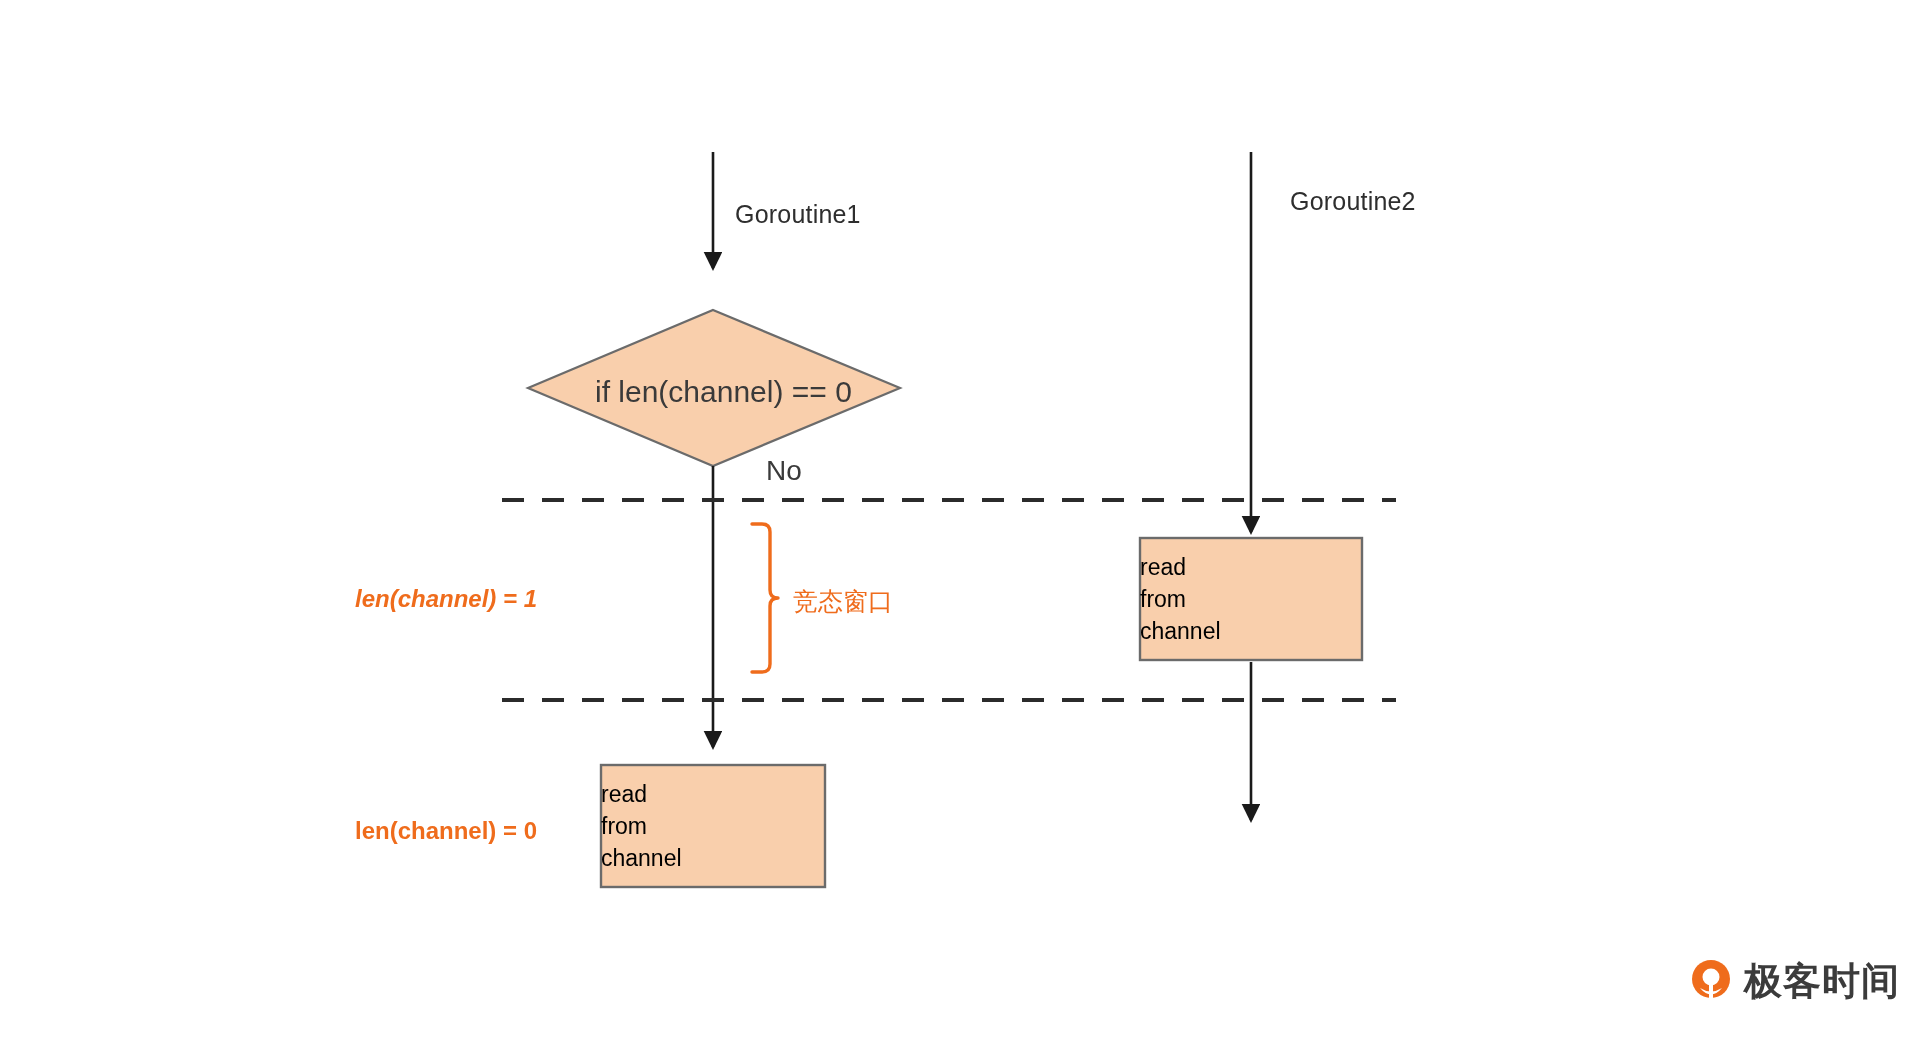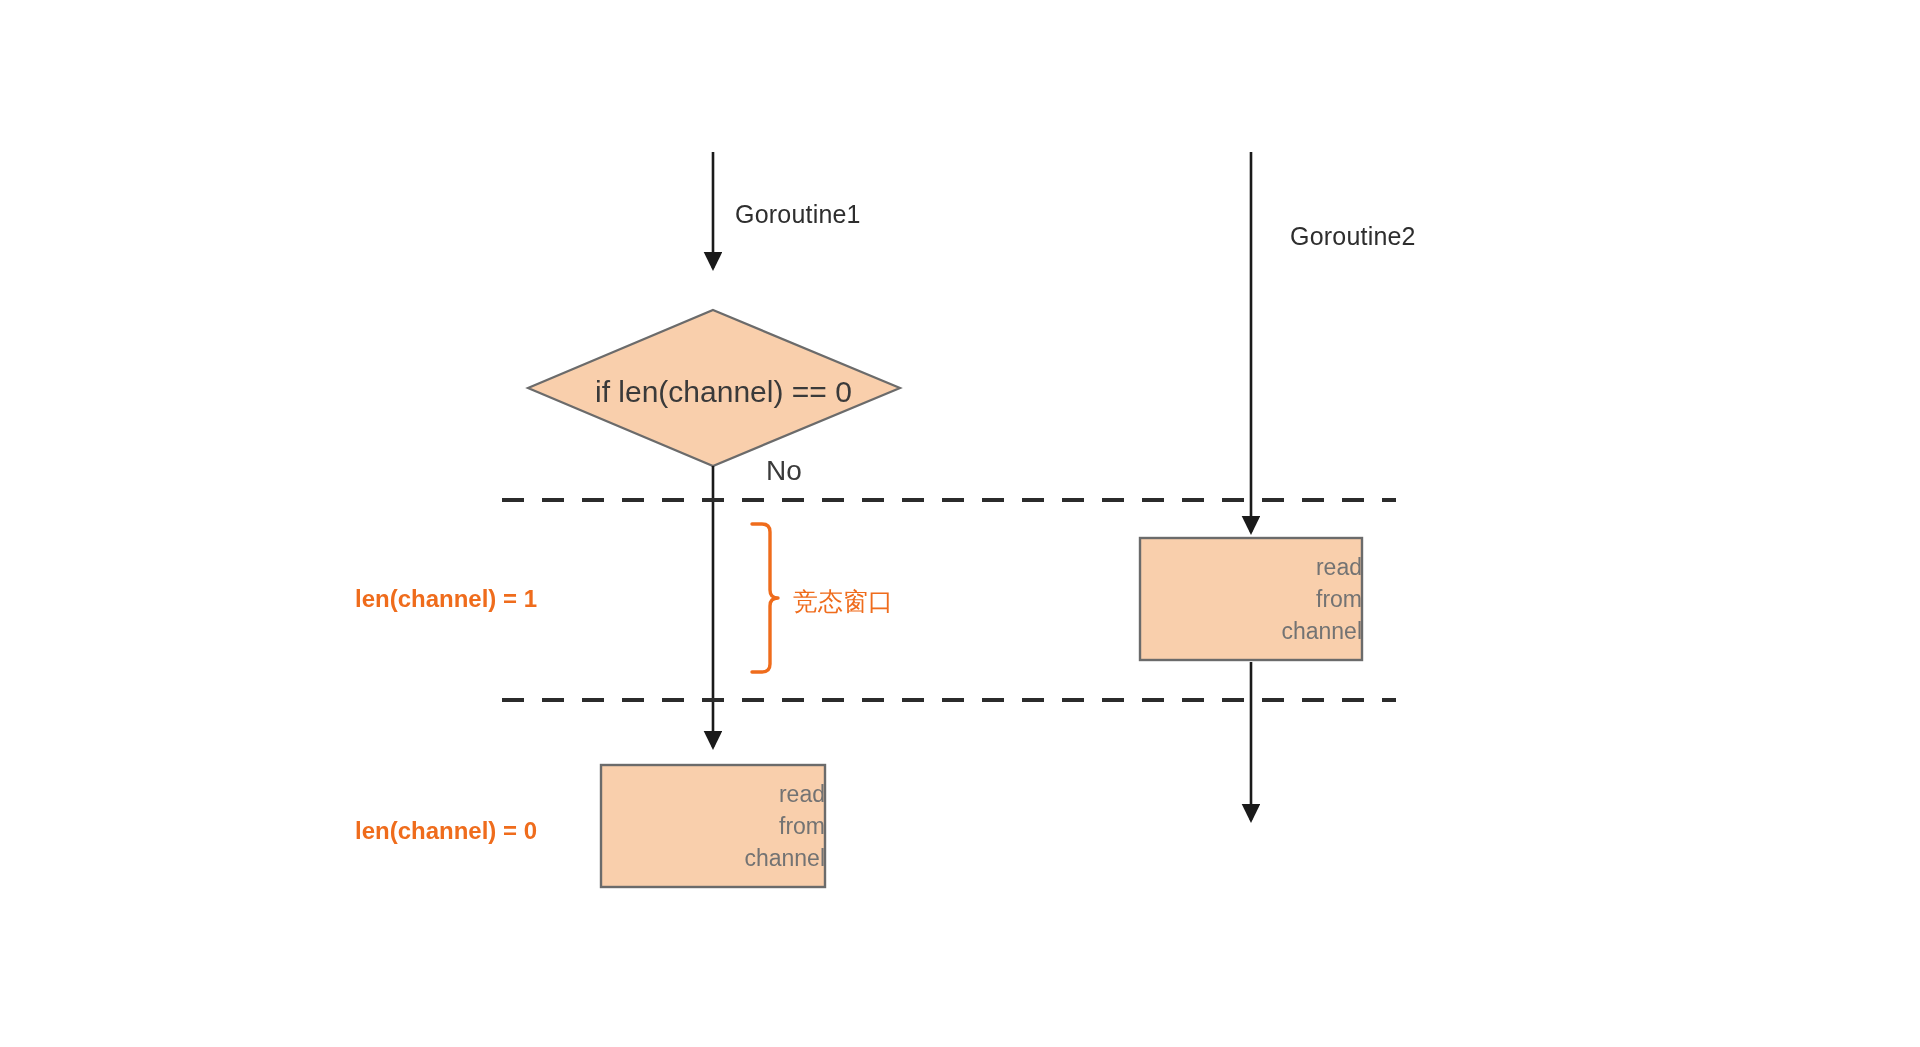--- a/index.html
+++ b/index.html
@@ -31,23 +31,23 @@
   .lane-label {
     position: absolute;
     font-size: 25px;
     color: #2e2e2e;
     white-space: nowrap;
     letter-spacing: 0.2px;
   }
   .node-text {
     position: absolute;
     font-size: 23px;
-    color: #737373;
+    color: #000000;
     white-space: nowrap;
-    text-align: right;
+    text-align: left;
     line-height: 32px;
   }
   .decision-text {
     position: absolute;
     font-size: 30px;
     color: #3a3a3a;
     white-space: nowrap;
   }
   .edge-label {
     position: absolute;
@@ -119,36 +119,48 @@
     <line x1="502" y1="700" x2="1396" y2="700" stroke="#2b2b2b" stroke-width="4" stroke-dasharray="22 18"></line>
 
     <rect x="601" y="765" width="224" height="122" fill="#f9cfac" stroke="#6b6b6b" stroke-width="2.4"></rect>
 
     <rect x="1140" y="538" width="222" height="122" fill="#f9cfac" stroke="#6b6b6b" stroke-width="2.4"></rect>
 
     <path d="M 752 524 L 762 524 Q 770 524 770 532 L 770 590 Q 770 598 778 598 Q 770 598 770 606 L 770 664 Q 770 672 762 672 L 752 672" fill="none" stroke="#ef6c1c" stroke-width="3.4" stroke-linecap="round" stroke-linejoin="round"></path>
   </svg>
 
   <div class="lane-label" style="left:735px; top:200px;">Goroutine1</div>
-  <div class="lane-label" style="left:1290px; top:222px;">Goroutine2</div>
+  <div class="lane-label" style="left:1290px; top:187px;">Goroutine2</div>
 
   <div class="decision-text" style="left:595px; top:375px;">if len(channel) == 0</div>
 
   <div class="edge-label" style="left:766px; top:455px;">No</div>
 
   <div class="node-text" style="left:601px; top:778px; width:224px;">
     <div>read</div>
     <div>from</div>
     <div>channel</div>
   </div>
 
   <div class="node-text" style="left:1140px; top:551px; width:222px;">
     <div>read</div>
     <div>from</div>
     <div>channel</div>
   </div>
 
-  <div class="annotation" style="left:355px; top:585px;">len(channel) = 1</div>
+  <div class="annotation" style="left:355px; top:585px;font-style:italic;">len(channel) = 1</div>
   <div class="annotation" style="left:355px; top:817px;text-align:center;">len(channel) = 0</div>
   <div class="annotation-cjk" style="left:793px; top:585px;">竞态窗口</div>
 
+  <div id="brand-logo">
+    <span class="brand-mark">
+      <svg width="46" height="46" viewBox="0 0 46 46">
+        <circle cx="23" cy="21" r="19" fill="#ef6c1c"></circle>
+        <path d="M23 8 a13 13 0 1 0 0.001 0 z" fill="#ef6c1c"></path>
+        <circle cx="23" cy="19" r="8.5" fill="#ffffff"></circle>
+        <rect x="21" y="17" width="4" height="23" fill="#ffffff"></rect>
+        <path d="M12 30 q11 13 22 0 q-11 7 -22 0 z" fill="#ffffff"></path>
+      </svg>
+    </span>
+    <span class="brand-name">极客时间</span>
+  </div>
 
 </div>
 
 </body></html>

